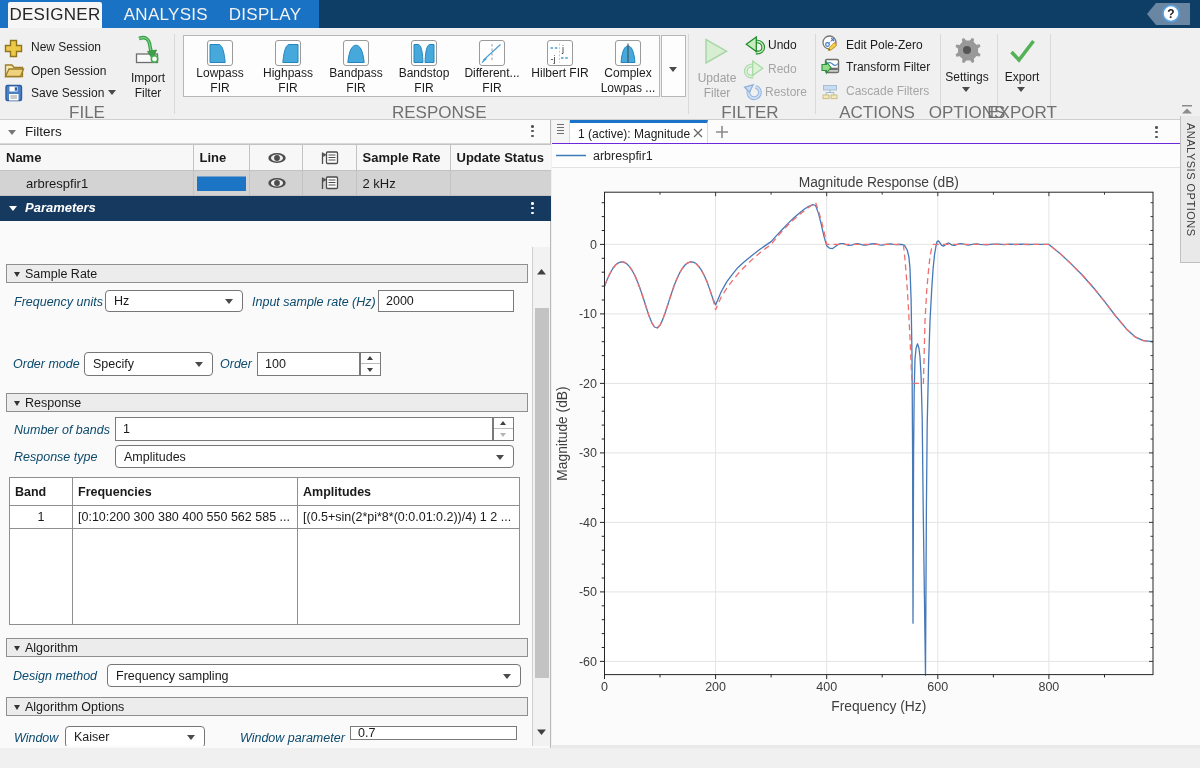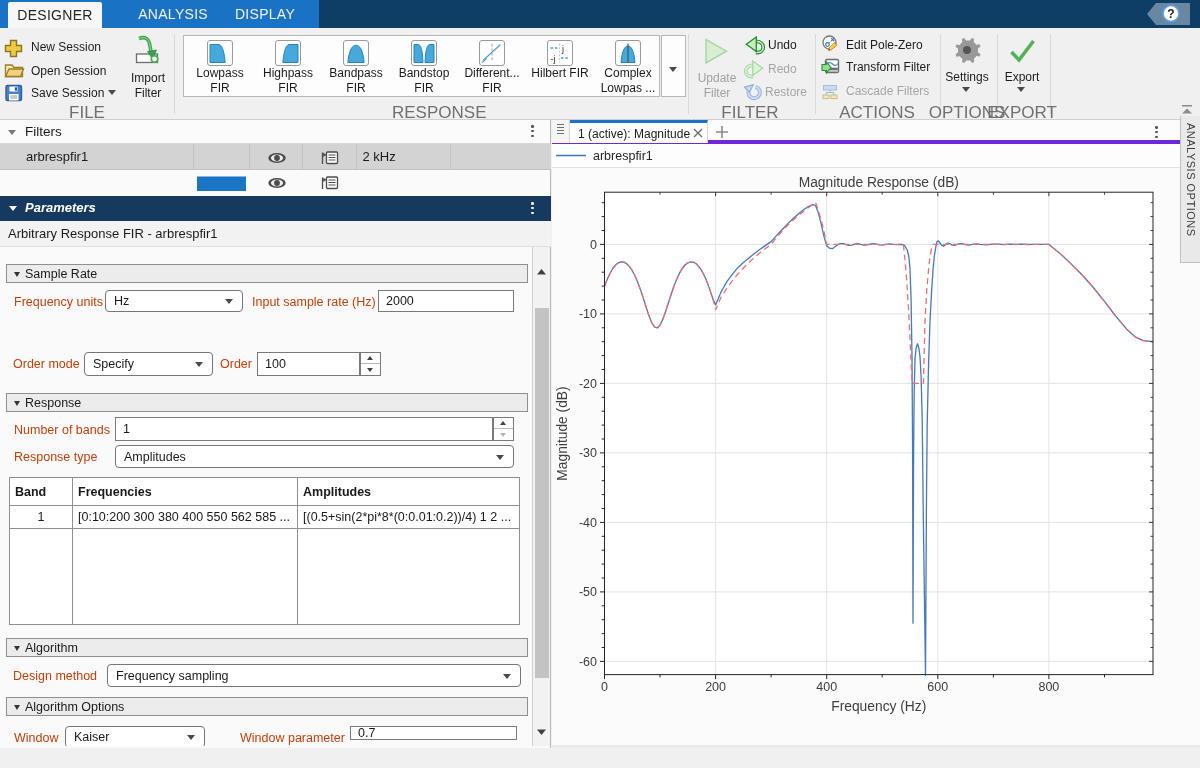--- a/index.html
+++ b/index.html
@@ -3,21 +3,21 @@
 <meta charset="utf-8">
 <style>
 * { margin:0; padding:0; box-sizing:border-box; }
 html,body { width:1200px; height:768px; overflow:hidden; }
 body { font-family:"Liberation Sans", sans-serif; font-size:13px; color:#1a1a1a; background:#f0f0f0; }
 #page { position:relative; width:1200px; height:768px; }
 .abs { position:absolute; }
 
 #tabstrip { left:0; top:0; width:1200px; height:28px; background:#1a72c4; }
 #tabstrip .navy { position:absolute; left:319px; top:0; width:881px; height:28px; background:#0e3d66; }
-.toptab { position:absolute; top:0; height:28px; line-height:29px; text-align:center; font-size:14px; letter-spacing:0.3px; color:#f2f2f2; }
+.toptab { position:absolute; top:0; height:28px; line-height:29px; text-align:center; font-size:17px; letter-spacing:0.3px; color:#f2f2f2; }
 #tab-designer { left:8px; top:2px; width:94px; height:26px; line-height:26px; background:#f6f6f6; color:#262626 !important; border-radius:2px 2px 0 0; }
 
 #ribbon { left:0; top:28px; width:1200px; height:92px; background:#f0f0f0; border-bottom:1px solid #cfcfcf; }
 .vsep { position:absolute; top:6px; height:80px; width:1px; background:#d9d9d9; }
 .seclabel { position:absolute; top:75px; font-size:17px; color:#707070; text-align:center; }
 .rlabel { position:absolute; font-size:12px; color:#1c1c1c; white-space:nowrap; }
 .rlabel.dis { color:#a5a5a5; }
 .icolabel { position:absolute; font-size:12px; color:#1c1c1c; text-align:center; white-space:nowrap; }
 .icolabel.dis { color:#a0a0a0; }
 .galbox { position:absolute; left:183px; top:7px; width:477px; height:62px; background:#fdfdfd; border:1px solid #b7b7b7; }
@@ -34,42 +34,42 @@
 table.ftab { border-collapse:collapse; position:absolute; left:0; top:24px; width:551px; table-layout:fixed; }
 table.ftab td { border:1px solid #c3c3c3; border-top:none; height:25px; padding:0 6px; font-size:13px; overflow:hidden; white-space:nowrap; }
 table.ftab tr.hrow td { background:#f7f7f7; font-weight:bold; height:26px; border-top:1px solid #c3c3c3; }
 table.ftab tr.drow td { background:#d3d3d3; }
 #params-hdr { position:absolute; left:0; top:76px; width:551px; height:25px; background:#16395f; color:#fff; }
 #info-row { position:absolute; left:0; top:101px; width:551px; height:26px; background:#f2f2f2; border-bottom:1px solid #e0e0e0; font-size:13px; }
 #paramsarea { position:absolute; left:0; top:127px; width:532px; height:499px; background:#fafafa; overflow:hidden; }
 .sechdr { position:absolute; left:6px; width:522px; height:19px; background:#ececec; border:1px solid #8f8f8f; font-size:12.5px; line-height:18px; }
 .sechdr .tri-down { left:7px; top:7px; border-top-color:#333; border-left-width:3.5px; border-right-width:3.5px; }
 .sechdr span { margin-left:18px; }
-.plabel { position:absolute; font-size:12.5px; color:#c2410c; white-space:nowrap; }
+.plabel { position:absolute; font-size:12.5px; color:#0c4a6e; white-space:nowrap;font-style:italic; }
 .dd { position:absolute; background:#fff; border:1px solid #767676; border-radius:4px; font-size:12.5px; }
 .dd span { position:absolute; left:8px; top:50%; transform:translateY(-50%); }
 .dd .caret { right:9px; top:50%; margin-top:-2px; }
 .inp { position:absolute; background:#fff; border:1px solid #7a7a7a; font-size:12.5px; }
 .inp span { position:absolute; left:7px; top:50%; transform:translateY(-50%); }
 .spin { position:absolute; width:21px; background:#fff; border:1px solid #7a7a7a; }
 .spin .up, .spin .dn { position:absolute; left:0; width:100%; height:50%; }
 .spin .up { top:0; border-bottom:1px solid #bbb; }
 .spin .dn { bottom:0; }
 .spin i { position:absolute; left:50%; top:50%; width:0; height:0; border-left:3.5px solid transparent; border-right:3.5px solid transparent; }
 .spin .up i { border-bottom:4px solid #404040; margin:-2px 0 0 -3.5px; }
 .spin .dn i { border-top:4px solid #404040; margin:-2px 0 0 -3.5px; }
 .spin .dn.dis i { border-top-color:#b5b5b5; }
 table.btab { border-collapse:collapse; position:absolute; left:9px; top:350px; table-layout:fixed; background:#fff; }
 table.btab td { border:1px solid #8f8f8f; font-size:12.5px; padding:0 5px; white-space:nowrap; overflow:hidden; }
 
 #lscroll { position:absolute; left:532px; top:127px; width:18px; height:499px; background:#f2f2f2; border-left:1px solid #cfcfcf; }
 .sarrow { position:absolute; left:4px; width:9px; height:6px; }
 
 #rightpanel { left:552px; top:120px; width:648px; height:625px; background:#fbfbfb; }
-#rtabbar { position:absolute; left:0; top:0; width:628px; height:24px; background:#fcfcfc; border-bottom:4px solid #6d28d9; }
+#rtabbar { position:absolute; left:0; top:0; width:628px; height:24px; background:#fcfcfc; border-bottom:1px solid #6d28d9; }
 #hamb { position:absolute; left:0; top:0; width:18px; height:23px; background:#f5f5f5; border-right:1px solid #d9d9d9; }
 #acttab { position:absolute; left:18px; top:0; width:138px; height:23px; background:#fff; border-right:1px solid #d9d9d9; border-top:3px solid #1a73c9; }
 #legendrow { position:absolute; left:0; top:24px; width:628px; height:24px; background:#fdfdfd; border-bottom:1px solid #e2e2e2; }
 #sidebar { position:absolute; left:628px; top:-4px; width:20px; height:147px; background:#e9e9e9; border-left:1px solid #c0c0c0; border-bottom:1px solid #c0c0c0; }
 #sidebar div { position:absolute; left:4px; top:7px; font-size:11px; color:#3a3a3a; letter-spacing:0.5px; writing-mode:vertical-lr; white-space:nowrap; }
 #fibar { position:absolute; left:0; top:603px; width:648px; height:22px; background:#fff; border-top:1px solid #b9b9b9; border-bottom:1px solid #b9b9b9; }
 #fitab { position:absolute; left:0; top:0; width:142px; height:21px; background:#ececec; border-right:1px solid #b9b9b9; font-size:12px; letter-spacing:0.2px; line-height:21px; color:#2d2d2d; white-space:nowrap; }
 
 #statusbar { left:0; top:748px; width:1200px; height:20px; background:#e9e9e9; }
 #statusbar .txt { position:absolute; right:12px; top:2px; font-size:12.5px; color:#1f1f1f; }
@@ -241,20 +241,28 @@
     <table class="ftab">
       <colgroup>
           <col style="width:193px">
           <col style="width:56px">
           <col style="width:53px">
           <col style="width:54px">
           <col style="width:94px">
           <col style="width:101px">
         </colgroup>
       <tbody>
+          <tr class="hrow">
+            <td style="border-left:none;">Name</td>
+            <td>Line</td>
+            <td></td>
+            <td></td>
+            <td>Sample Rate</td>
+            <td style="border-right:none;">Update Status</td>
+          </tr>
       <tr class="drow">
             <td style="border-left:none; padding-left:26px;">arbrespfir1</td>
             <td></td>
             <td></td>
             <td></td>
             <td>2 kHz</td>
             <td style="border-right:none;"></td>
           </tr>
     </tbody>
       </table>
@@ -280,23 +288,20 @@
     </svg>
     <div id="params-hdr">
       <div class="tri-down" style="left:9px; top:10px; border-top-color:#fff;"></div>
       <span style="position:absolute; left:25px; top:4px; font-weight:bold; font-size:13px;font-style:italic;">Parameters</span>
       <div class="dots3 white" style="left:531px; top:6px;">
           <span></span>
           <span></span>
           <span></span>
         </div>
     </div>
-    <div id="info-row">
-        <span style="position:absolute; left:8px; top:5px;">Arbitrary Response FIR - arbrespfir1</span>
-      </div>
     <div id="paramsarea">
 
       <div class="sechdr" style="top:17px;"><div class="tri-down"></div><span>Sample Rate</span></div>
       <div class="plabel" style="left:14px; top:48px;">Frequency units</div>
       <div class="dd" style="left:105px; top:43px; width:138px; height:22px;">
           <span>Hz</span>
           <div class="caret"></div>
         </div>
       <div class="plabel" style="left:252px; top:48px;">Input sample rate (Hz)</div>
       <div class="inp" style="left:378px; top:43px; width:136px; height:22px;">

